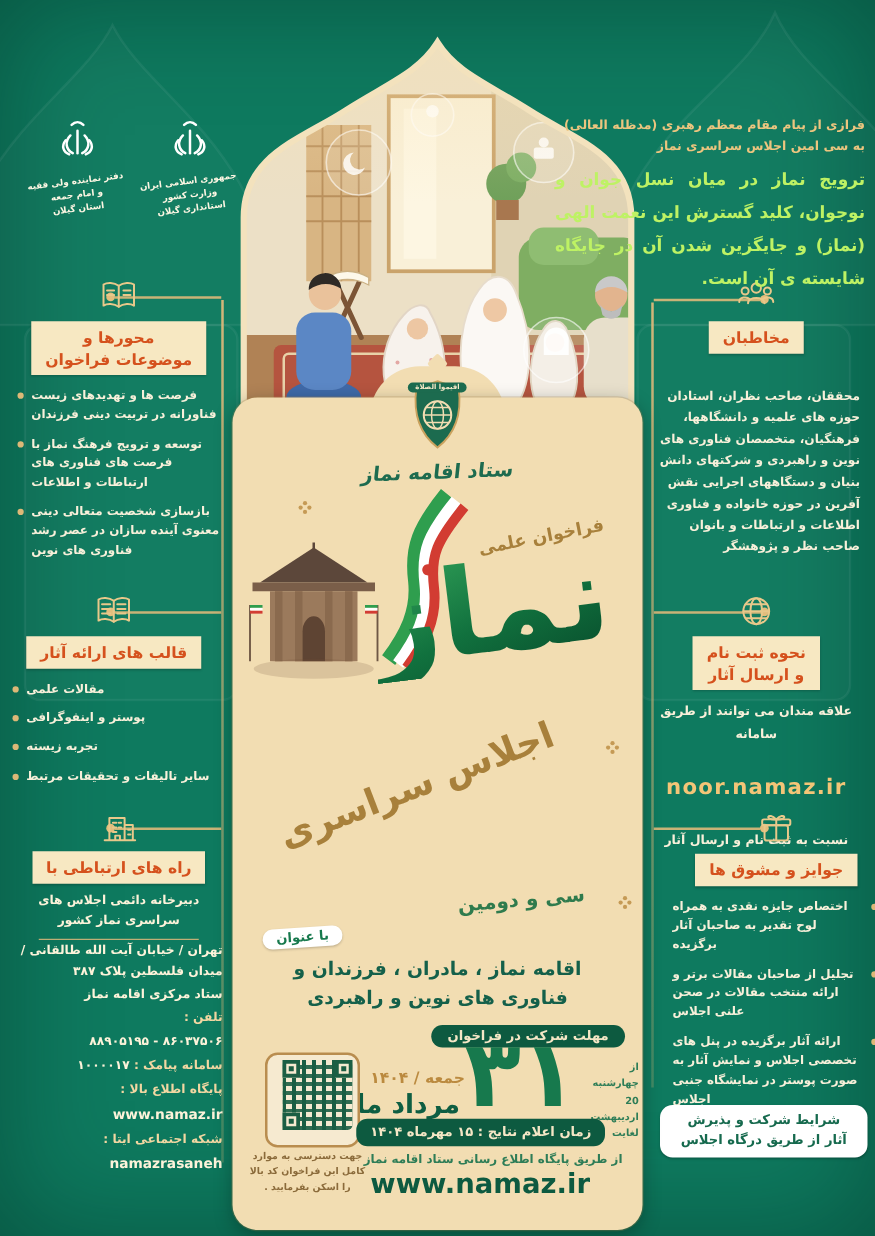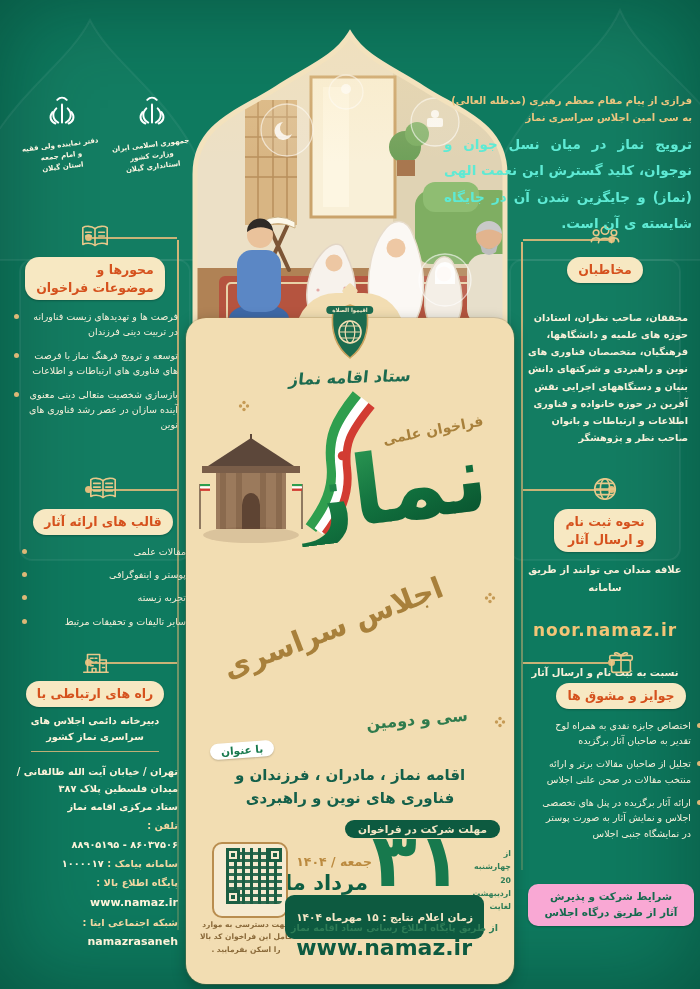--- a/index.html
+++ b/index.html
@@ -11,42 +11,42 @@
       radial-gradient(ellipse 600px 300px at 50% 100%, rgba(0,30,20,.25), transparent 70%),
       linear-gradient(175deg,#178a6d 0%,#10known 0%,#10806a 30%,#0d7257 62%,#0a5f47 100%);
     background-color:#0e7a5f;
     box-shadow:inset 0 0 90px rgba(0,40,28,.45);}
   .bgdeco{position:absolute;inset:0;pointer-events:none;}
   
   .sec{position:absolute;width:166px;display:flex;flex-direction:column;align-items:center;z-index:5;}
   .sec .icnbox{width:30px;height:30px;margin-bottom:5px;}
   .sec svg.icn{width:30px;height:30px;stroke:#e8c88a;fill:none;stroke-width:1.7;stroke-linecap:round;stroke-linejoin:round;}
   .badge{background:#f7e8c2;color:#d5511d;font-weight:bold;font-size:12.5px;line-height:1.4;
-    padding:4px 11px;border-radius:14px;white-space:pre-line;
+    padding:4px 11px;border-radius:0;text-align:center;white-space:pre-line;
     box-shadow:0 1px 2px rgba(0,0,0,.25);}
   .bullets{list-style:none;margin:9px 0 0;padding:0;width:100%;}
-  .bullets li{position:relative;color:#f8f0da;font-weight:normal;font-size:9.5px;line-height:1.62;
-    text-align:right;margin-bottom:8px;}
+  .bullets li{position:relative;color:#f8f0da;font-weight:bold;font-size:9.5px;line-height:1.62;
+    text-align:left;margin-bottom:8px;}
   .sec.left .bullets li{padding-left:13px;}
   .sec.left .bullets li::after{content:"";position:absolute;left:2px;top:5px;width:5px;height:5px;border-radius:50%;background:#ddb877;}
   .sec.right .bullets li{padding-right:13px;padding-left:0;}
   .sec.right .bullets li::before{content:"";position:absolute;right:2px;top:5px;width:5px;height:5px;border-radius:50%;background:#ddb877;}
   .paragraph{color:#f8f0da;font-weight:bold;font-size:9.7px;line-height:1.78;text-align:right;margin-top:26px;width:100%;}
   .ltr{direction:ltr;unicode-bidi:embed;}
   
   .vline{position:absolute;width:2px;background:linear-gradient(rgba(222,185,122,.95), rgba(222,185,122,.25));z-index:2;}
   .stub{position:absolute;height:2px;background:rgba(222,185,122,.9);z-index:2;}
   .dot{position:absolute;width:7px;height:7px;border-radius:50%;background:#e2bd7c;z-index:2;}
   
   #logos{position:absolute;top:96px;left:22px;width:170px;display:flex;gap:10px;z-index:6;direction:rtl;}
   .logo{flex:1;display:flex;flex-direction:column;align-items:center;}
   .logo .cap{margin-top:6px;color:#fdf6e3;font-size:7px;font-weight:bold;line-height:1.55;text-align:center;transform:rotate(-7deg);}
   #leadermsg{position:absolute;top:92px;left:444px;width:248px;z-index:6;text-align:right;}
   #leadermsg .t1,#leadermsg .t2{color:#ecc57f;font-size:10px;font-weight:bold;line-height:1.7;}
-  #leadermsg .body{margin-top:5px;color:#5eead4;font-size:13.5px;font-weight:bold;line-height:1.95;text-align:justify;text-align-last:right;}
+  #leadermsg .body{margin-top:5px;color:#bef264;font-size:13.5px;font-weight:bold;line-height:1.95;text-align:justify;text-align-last:right;}
   
   #photo{position:absolute;left:183px;top:22px;width:334px;height:336px;z-index:4;}
   
   #panel{position:absolute;left:186px;top:318px;width:328px;height:666px;background:#f2ddb2;border-radius:20px;z-index:5;
     box-shadow:0 0 0 1px rgba(170,130,70,.25), 0 4px 14px rgba(0,30,20,.35);}
   #dome{position:absolute;left:296px;top:293px;width:108px;height:40px;background:#f2ddb2;border-radius:54px 54px 0 0;z-index:5;}
   #dome::after{content:"";position:absolute;left:50%;top:-8px;width:12px;height:12px;background:#f2ddb2;transform:translateX(-50%) rotate(45deg);border-radius:2px;}
   #panel *{position:absolute;}
   #orgshield{left:50%;top:-16px;transform:translateX(-50%);width:48px;height:60px;}
   #orgbanner{left:50%;top:-12px;transform:translateX(-50%);color:#f6e9c8;background:#1c6b4f;font-size:5.5px;font-weight:bold;
@@ -76,33 +76,33 @@
   
   #qrframe{left:26px;top:524px;width:64px;height:64px;background:#f6ead0;border:2px solid #b98d4f;border-radius:10px;padding:4px;}
   #qr{position:relative;width:56px;height:56px;border-radius:4px;
     background:
       repeating-linear-gradient(0deg, rgba(27,94,67,.9) 0 3px, transparent 3px 7px),
       repeating-linear-gradient(90deg, #1b5e43 0 3px, #f6ead0 3px 8px);}
   .finder{position:absolute;width:14px;height:14px;background:#f6ead0;border:3px solid #1b5e43;box-sizing:border-box;}
   .finder::after{content:"";position:absolute;inset:2px;background:#1b5e43;}
   #qrcap{left:10px;top:601px;width:100px;color:#8a6a3a;font-size:7.5px;font-weight:bold;line-height:1.65;text-align:center;}
   
-  #resbadge{right:30px;top:577px;background:#0d5a40;color:#f5e7c6;font-size:10.5px;font-weight:bold;padding:16px 11px;border-radius:9px;white-space:nowrap;}
+  #resbadge{right:30px;top:577px;background:#0d5a40;color:#f5e7c6;font-size:10.5px;font-weight:bold;padding:5px 11px;border-radius:9px;white-space:nowrap;}
   #resvia{right:16px;top:604px;color:#2e7d57;font-size:9.5px;font-weight:bold;}
   #ressite{right:42px;top:617px;color:#0d5a40;font-size:22px;font-weight:bold;direction:ltr;}
   
   .subtt{margin-top:6px;color:#fdf3da;font-size:9.8px;font-weight:bold;line-height:1.7;text-align:center;white-space:pre-line;
     border-bottom:1.5px solid rgba(222,185,122,.85);padding-bottom:5px;}
-  .contact{width:100%;margin-top:12px;color:#fdf3da;font-size:9.8px;font-weight:bold;line-height:1.72;text-align:right;}
+  .contact{width:100%;margin-top:1px;color:#fdf3da;font-size:9.8px;font-weight:bold;line-height:1.72;text-align:right;}
   .contact .lab{color:#f2d7a2;}
   .contact div{margin-bottom:2px;}
   
   .regbody{margin-top:9px;width:100%;text-align:center;color:#f8f0da;font-weight:bold;font-size:10px;line-height:1.8;}
   .regbody .link{display:block;color:#f3c577;font-size:17px;font-weight:bold;direction:ltr;letter-spacing:1px;margin:18px 0;}
-  #rfooter{position:absolute;left:528px;top:884px;width:154px;z-index:5;background:#f9a8d4;color:#166a4e;
+  #rfooter{position:absolute;left:528px;top:884px;width:154px;z-index:5;background:#ffffff;color:#166a4e;
     font-size:10.5px;font-weight:bold;line-height:1.5;text-align:center;border-radius:10px;padding:5px 6px;white-space:pre-line;
     box-shadow:0 1px 2px rgba(0,0,0,.25);}
 </style>
 </head>
 <body>
 
 <div id="poster">
 
   <svg class="bgdeco" viewBox="0 0 700 989">
     <g stroke="rgba(255,255,255,.06)" fill="rgba(255,255,255,.025)" stroke-width="2">
@@ -258,21 +258,21 @@
     </span>
     <div class="badge">محورها و
 موضوعات فراخوان</div>
     <ul class="bullets">
       <li>فرصت ها و تهدیدهای زیست فناورانه در تربیت دینی فرزندان</li>
       <li>توسعه و ترویج فرهنگ نماز با فرصت های فناوری های ارتباطات و اطلاعات</li>
       <li>بازسازی شخصیت متعالی دینی معنوی آینده سازان در عصر رشد فناوری های نوین</li>
     </ul>
   </div>
 
-  <div class="sec left" style="left:20px;top:474px;">
+  <div class="sec left" style="left:8px;top:474px;">
     <span class="icnbox">
       <svg class="icn" viewBox="0 0 32 32">
           <path d="M16,7 C12,4 6,4 3,6 V24 C6,22 12,22 16,25 C20,22 26,22 29,24 V6 C26,4 20,4 16,7 Z"></path>
           <line x1="16" y1="7" x2="16" y2="25"></line>
           <path d="M6,10 h7 M6,14 h7 M6,18 h7 M19,10 h7 M19,14 h7 M19,18 h7"></path>
         </svg>
     </span>
     <div class="badge">قالب های ارائه آثار</div>
     <ul class="bullets">
       <li>مقالات علمی</li>

